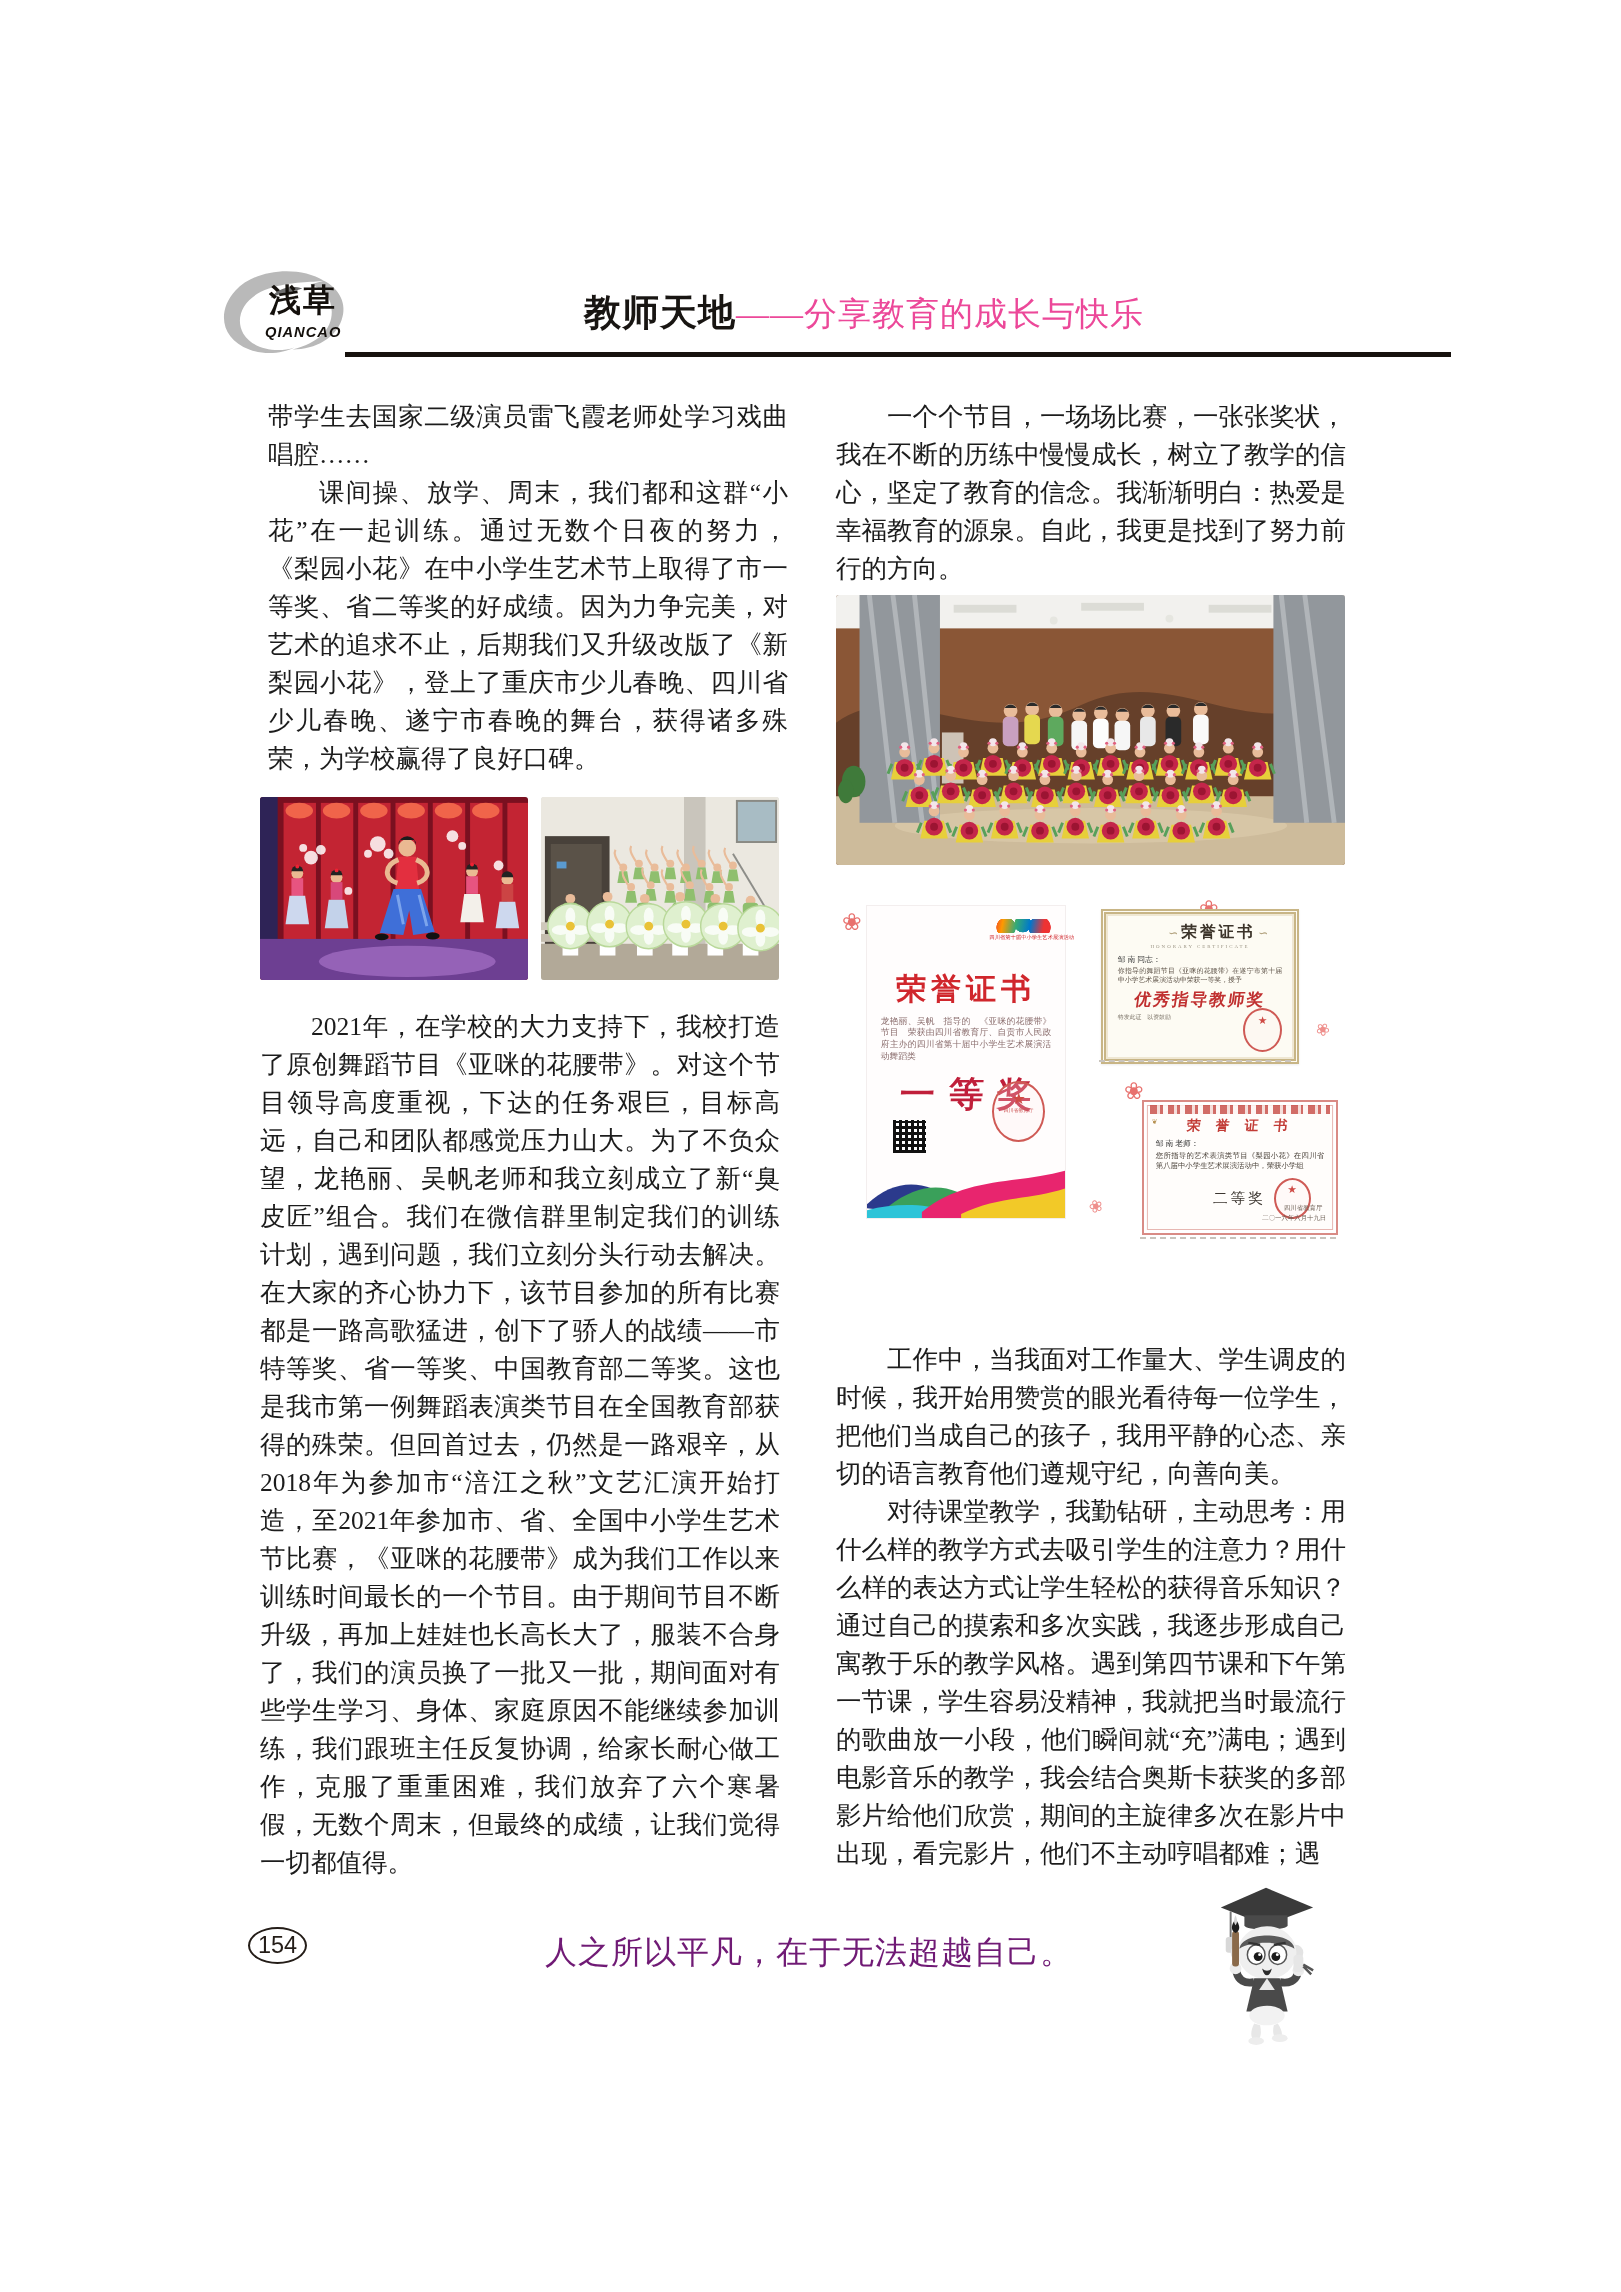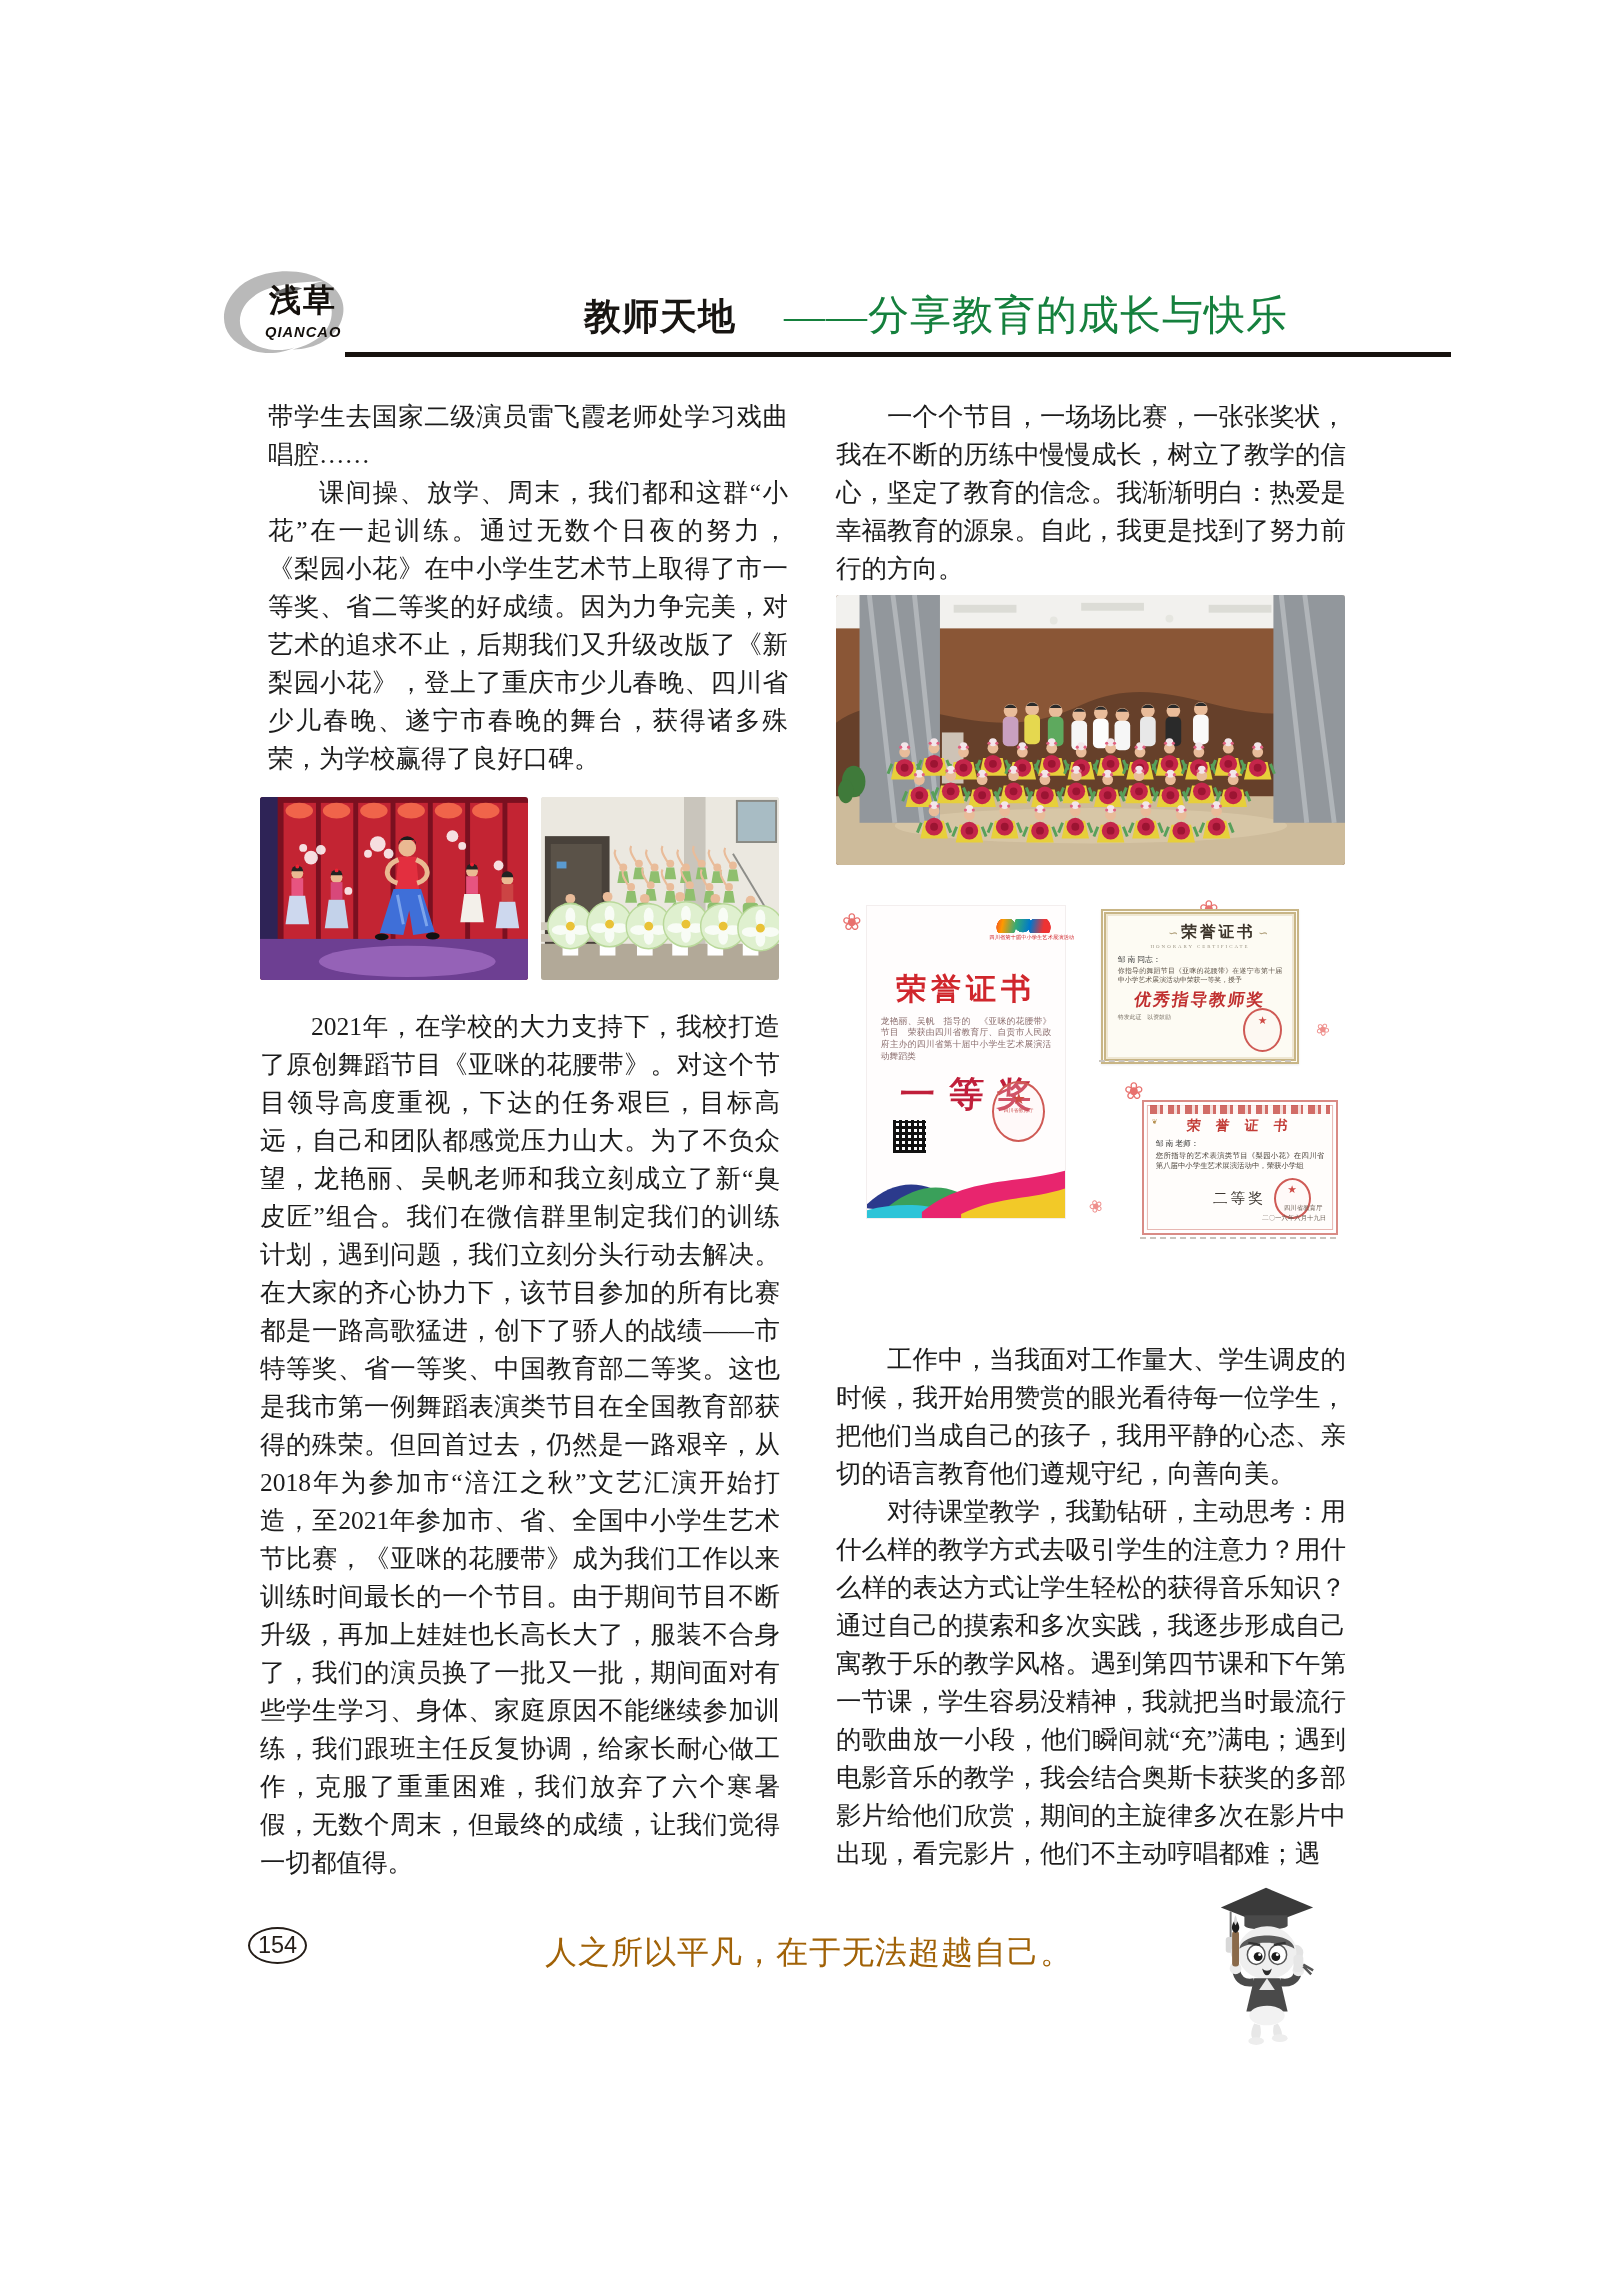--- a/index.html
+++ b/index.html
@@ -6,22 +6,22 @@
   #page{
     position:relative;width:1621px;height:2293px;background:#ffffff;
     font-family:"Liberation Serif","DejaVu Serif",serif;color:#1d1d1d;
     overflow:hidden;margin:0 auto;
   }
   .abs{position:absolute;}
   
   #header-title{left:584px;top:288px;white-space:nowrap;
     font-family:"Liberation Sans","DejaVu Sans",sans-serif;}
   #header-title .bold-part{font-size:37px;font-weight:900;letter-spacing:1px;color:#181512;}
-  #header-title .rest-part{font-size:41px;font-weight:400;color:#15803d;letter-spacing:1px;
-    font-family:"Liberation Serif",serif;margin-left:48px;}
+  #header-title .rest-part{font-size:33px;font-weight:400;color:#ec4899;letter-spacing:1px;
+    font-family:"Liberation Serif",serif;}
   #header-rule{left:345px;top:352px;width:1106px;height:4.9px;background:#17120e;}
   
   .coltext{font-size:25.5px;line-height:38px;text-align:justify;color:#1c1c1c;}
   .coltext p{margin:0;}
   .coltext p.indent{text-indent:2em;}
   #lp-a{left:268px;top:398px;width:520px;}
   #lp-b{left:260px;top:1008px;width:520px;}
   #rp-a{left:836px;top:398px;width:510px;}
   #rp-b{left:836px;top:1341px;width:510px;}
   #mid-caption{left:836px;top:1264px;width:510px;text-align:center;
@@ -90,21 +90,21 @@
   #cert3 .c3-body{margin:2px 11.8px 0 11.8px;font-size:7.4px;line-height:9.8px;color:#4c443c;text-align:justify;}
   #cert3 .c3-award{position:absolute;left:69px;bottom:25.5px;font-size:14.7px;color:#3c3630;letter-spacing:2.9px;}
   #cert3 .seal{right:25.5px;bottom:13.7px;width:33px;height:33px;padding-top:3.9px;font-size:10.8px;}
   #cert3 .c3-org{position:absolute;right:13.7px;bottom:19.6px;font-size:6.4px;color:#6b5d52;}
   #cert3 .c3-date{position:absolute;right:9.8px;bottom:9.8px;font-size:6.4px;color:#6b5d52;}
   
   #page-badge{left:248px;top:1927px;width:55px;height:33px;border:2.9px solid #241d18;
     border-radius:50%;text-align:center;line-height:33px;font-size:23.5px;
     font-family:"Liberation Sans",sans-serif;color:#241d18;}
   #footer-motto{left:545px;top:1931px;width:588px;font-size:32px;letter-spacing:1px;
-    color:#a16207;font-family:Liberation Serif, serif;}
+    color:#701a75;font-family:Liberation Serif, serif;}
   #mascot{left:1211px;top:1880px;width:110px;height:165px;}
   #logo{left:208px;top:263px;width:167px;height:98px;}
 </style>
 </head>
 <body>
 
 <div id="page">
 
   <div id="logo" class="abs">
     <svg viewBox="0 0 170 100">

